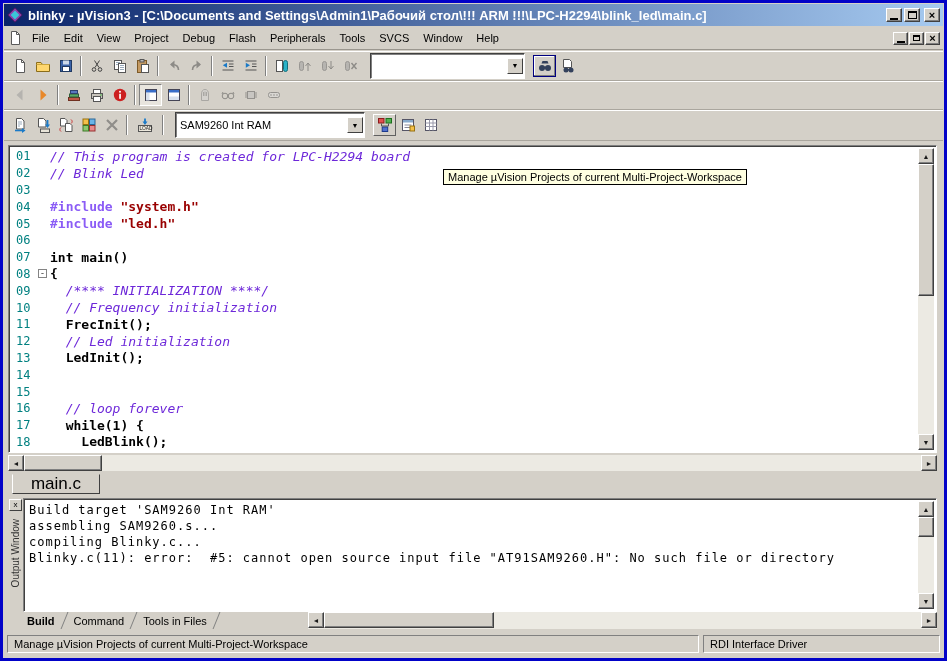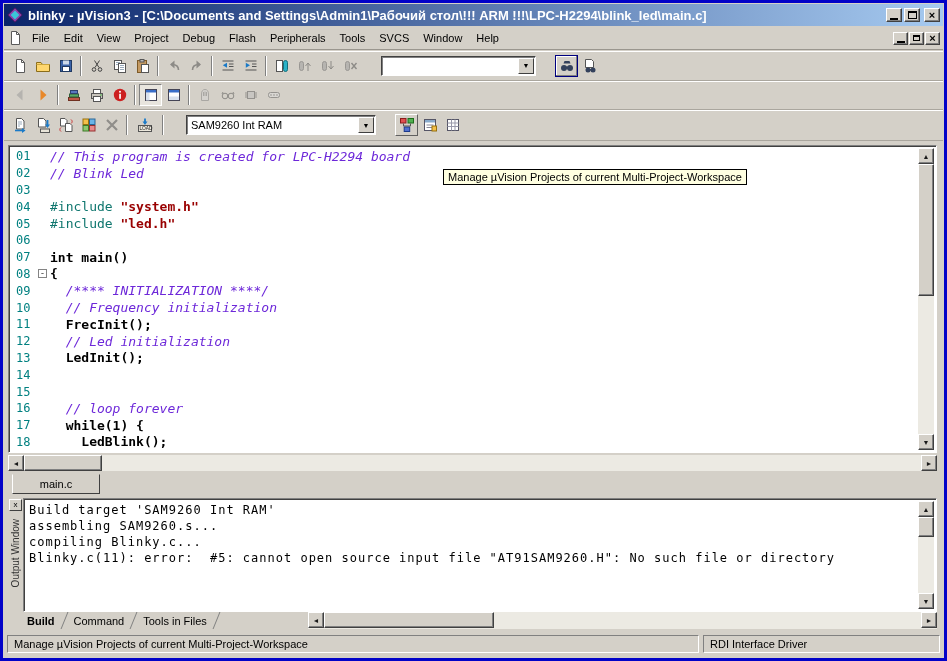--- a/index.html
+++ b/index.html
@@ -25,46 +25,46 @@
 
 .tbrow{position:absolute;left:1px;right:1px;display:flex;align-items:center;padding:2px 4px;border-bottom:1px solid #aaa69e;box-shadow:inset 0 1px 0 #ffffff}
 .tbtn{width:23px;height:22px;display:flex;align-items:center;justify-content:center;border:1px solid transparent;flex:none}
 .tbtn.disabled{filter:grayscale(1) opacity(.5)}
 .tbtn.hot{border-color:#fff #606060 #606060 #fff}
 .tbtn.checked{border-color:#808080 #fff #fff #808080;background:#e8e5de}
 .tbtn.framed{border:1px solid #000080;box-shadow:inset -1px -1px 0 #808080,inset 1px 1px 0 #fff}
 .ic{width:16px;height:16px;display:block}
 .ic svg{display:block}
 .tsep{width:2px;height:20px;margin:0 3px;border-left:1px solid #808080;border-right:1px solid #fff;flex:none}
-.combo{display:inline-flex;height:20px;background:#fff;border:1px solid;border-color:#404040 #fff #fff #404040;box-shadow:inset 1px 1px 0 #808080;align-items:center;margin:0 19px;flex:none}
+.combo{display:inline-flex;height:26px;background:#fff;border:1px solid;border-color:#404040 #fff #fff #404040;box-shadow:inset 1px 1px 0 #808080;align-items:center;margin:0 8px;flex:none}
 .combo-field{flex:1;padding:0 4px;font-size:11px;white-space:nowrap;overflow:hidden}
 .combo-drop{width:16px;height:16px;background:#d4d0c8;border:1px solid;border-color:#fff #404040 #404040 #fff;display:flex;align-items:center;justify-content:center;font-size:7px;margin-right:1px;flex:none}
 
 .editor{position:absolute;left:5px;top:142px;width:929px;height:308px;background:#fff;border:1px solid;border-color:#808080 #fff #fff #808080;box-shadow:inset 1px 1px 0 #404040}
 .lines{position:absolute;left:2px;top:2px;right:18px;bottom:2px;overflow:hidden;font-family:"DejaVu Sans Mono",monospace;font-size:13px}
 .eline{display:flex;height:16.8px;align-items:center}
 .lnum{width:26px;flex:none;color:#008080;font-size:12px;padding-left:5px}
 .fold{width:13px;flex:none;position:relative;height:100%}
 .foldbox{position:absolute;left:1px;top:3px;width:9px;height:9px;border:1px solid #848484;background:#fff;font-size:9px;line-height:7px;text-align:center;color:#333}
 .code{white-space:pre}
 .code span{white-space:pre}
 .sg-c{color:#6d28d9;font-style:italic}
 .sg-k{font-weight:bold}
-.sg-p{color:#0f766e;font-weight:normal}
+.sg-p{color:#8b5cf6;font-weight:bold}
 .sg-s{color:#990000;font-weight:bold}
 .sg-t{font-weight:bold}
 
 .vscroll{position:absolute;top:2px;right:2px;bottom:2px;width:16px;background:#eceae3}
 .sbtn{position:absolute;width:16px;height:16px;background:#d4d0c8;border:1px solid;border-color:#fff #404040 #404040 #fff;box-shadow:inset -1px -1px 0 #808080;font-size:7px;display:flex;align-items:center;justify-content:center;color:#1a1a1a}
 .vthumb{position:absolute;left:0;top:16px;width:16px;height:132px;background:#d4d0c8;border:1px solid;border-color:#fff #404040 #404040 #fff;box-shadow:inset -1px -1px 0 #808080}
 .hscroll{position:absolute;left:5px;top:452px;width:929px;height:16px;background:#eceae3}
 .hthumb{position:absolute;left:16px;top:0;width:78px;height:16px;background:#d4d0c8;border:1px solid;border-color:#fff #404040 #404040 #fff;box-shadow:inset -1px -1px 0 #808080}
 
 .filetabs{position:absolute;left:5px;top:470px;right:5px;height:22px}
-.filetab{position:absolute;left:4px;top:1px;width:88px;height:20px;background:#d4d0c8;border:1px solid;border-color:#d4d0c8 #404040 #404040 #fff;display:flex;align-items:center;justify-content:center;font-size:11px}
+.filetab{position:absolute;left:4px;top:1px;width:88px;height:20px;background:#d4d0c8;border:1px solid;border-color:#d4d0c8 #404040 #404040 #fff;display:flex;align-items:center;justify-content:center;font-size:17px}
 
 .output{position:absolute;left:5px;top:495px;width:929px;height:131px}
 .out-strip{position:absolute;left:0;top:0;width:15px;bottom:17px;display:flex;flex-direction:column;align-items:center}
 .out-close{width:13px;height:12px;background:#d4d0c8;border:1px solid;border-color:#fff #404040 #404040 #fff;font-size:8px;line-height:10px;text-align:center;margin-top:1px}
 .out-label{writing-mode:vertical-rl;transform:rotate(180deg);font-size:10px;color:#333;margin-top:8px}
 .out-main{position:absolute;left:15px;right:0;top:0;bottom:17px;background:#fff;border:1px solid;border-color:#808080 #fff #fff #808080;box-shadow:inset 1px 1px 0 #404040}
 .out-text{position:absolute;left:5px;top:3px;right:20px;bottom:2px;font-family:"DejaVu Sans Mono",monospace;font-size:12px;letter-spacing:1px;line-height:16px;white-space:pre;overflow:hidden}
 .out-vs{position:absolute;top:2px;right:2px;bottom:2px;width:16px;background:#eceae3}
 .out-vthumb{position:absolute;left:0;top:16px;width:16px;height:20px;background:#d4d0c8;border:1px solid;border-color:#fff #404040 #404040 #fff;box-shadow:inset -1px -1px 0 #808080}
 .out-bottom{position:absolute;left:0;right:0;bottom:0;height:17px;display:flex;align-items:stretch}

